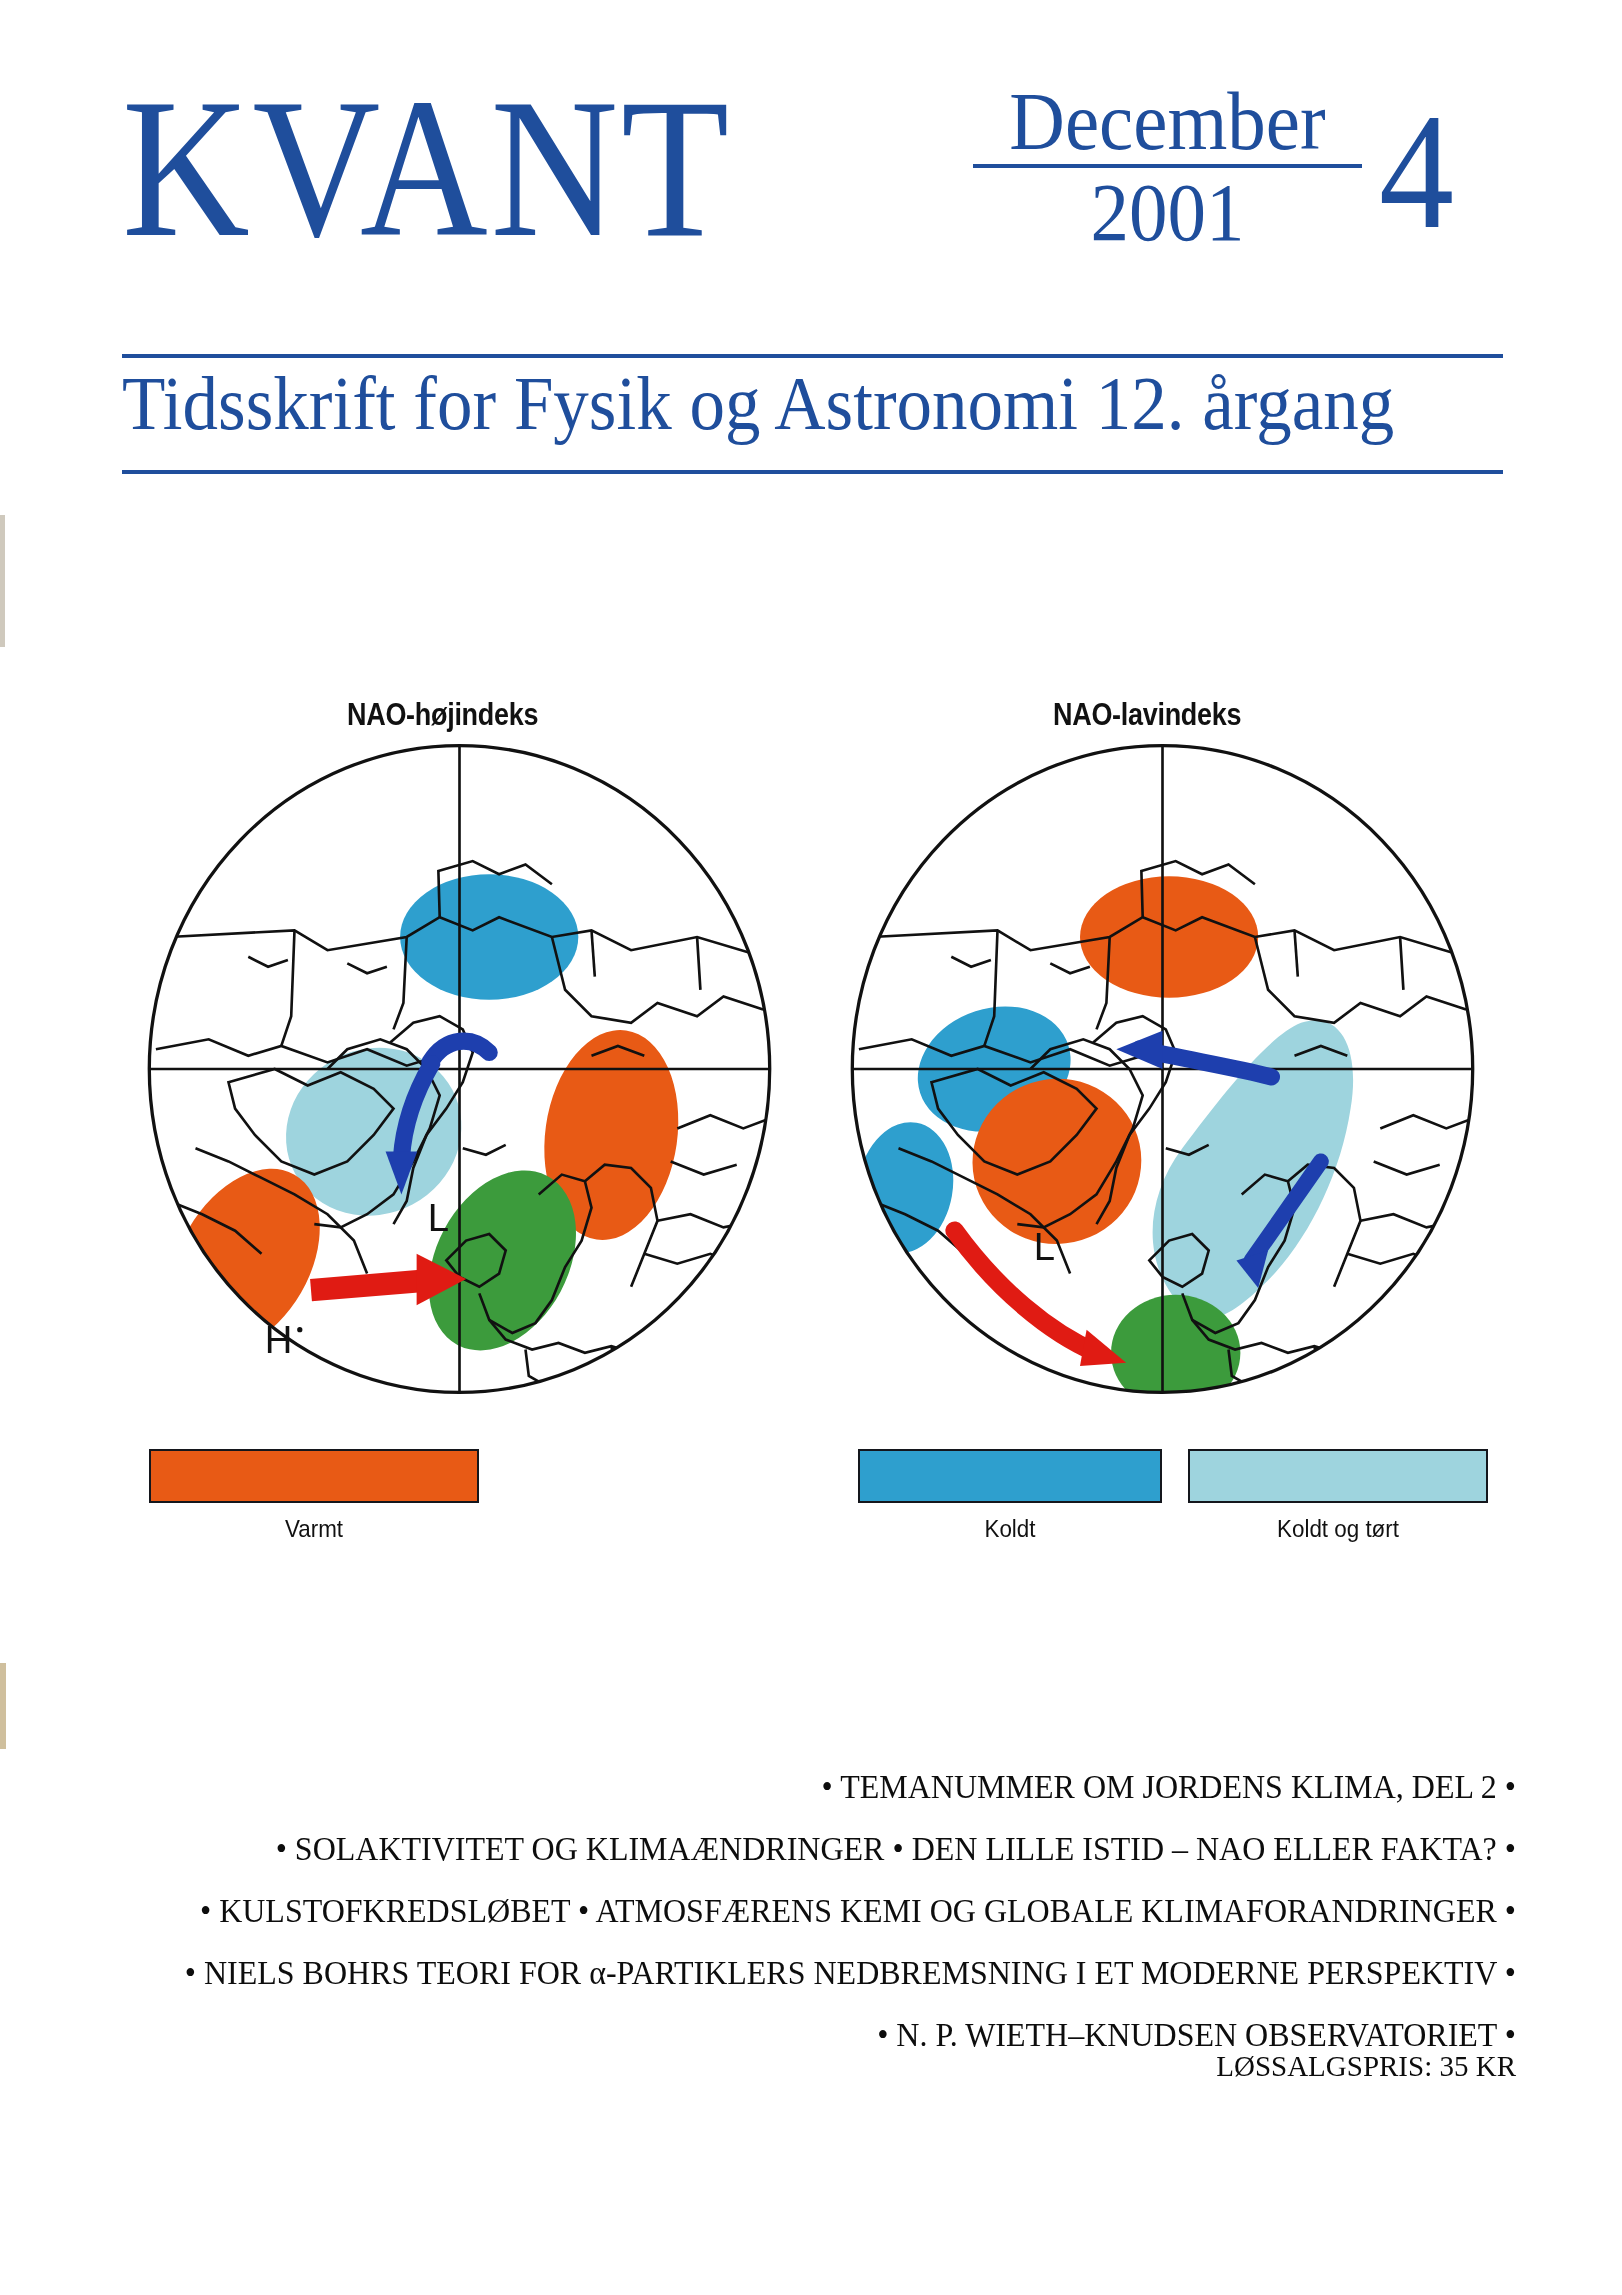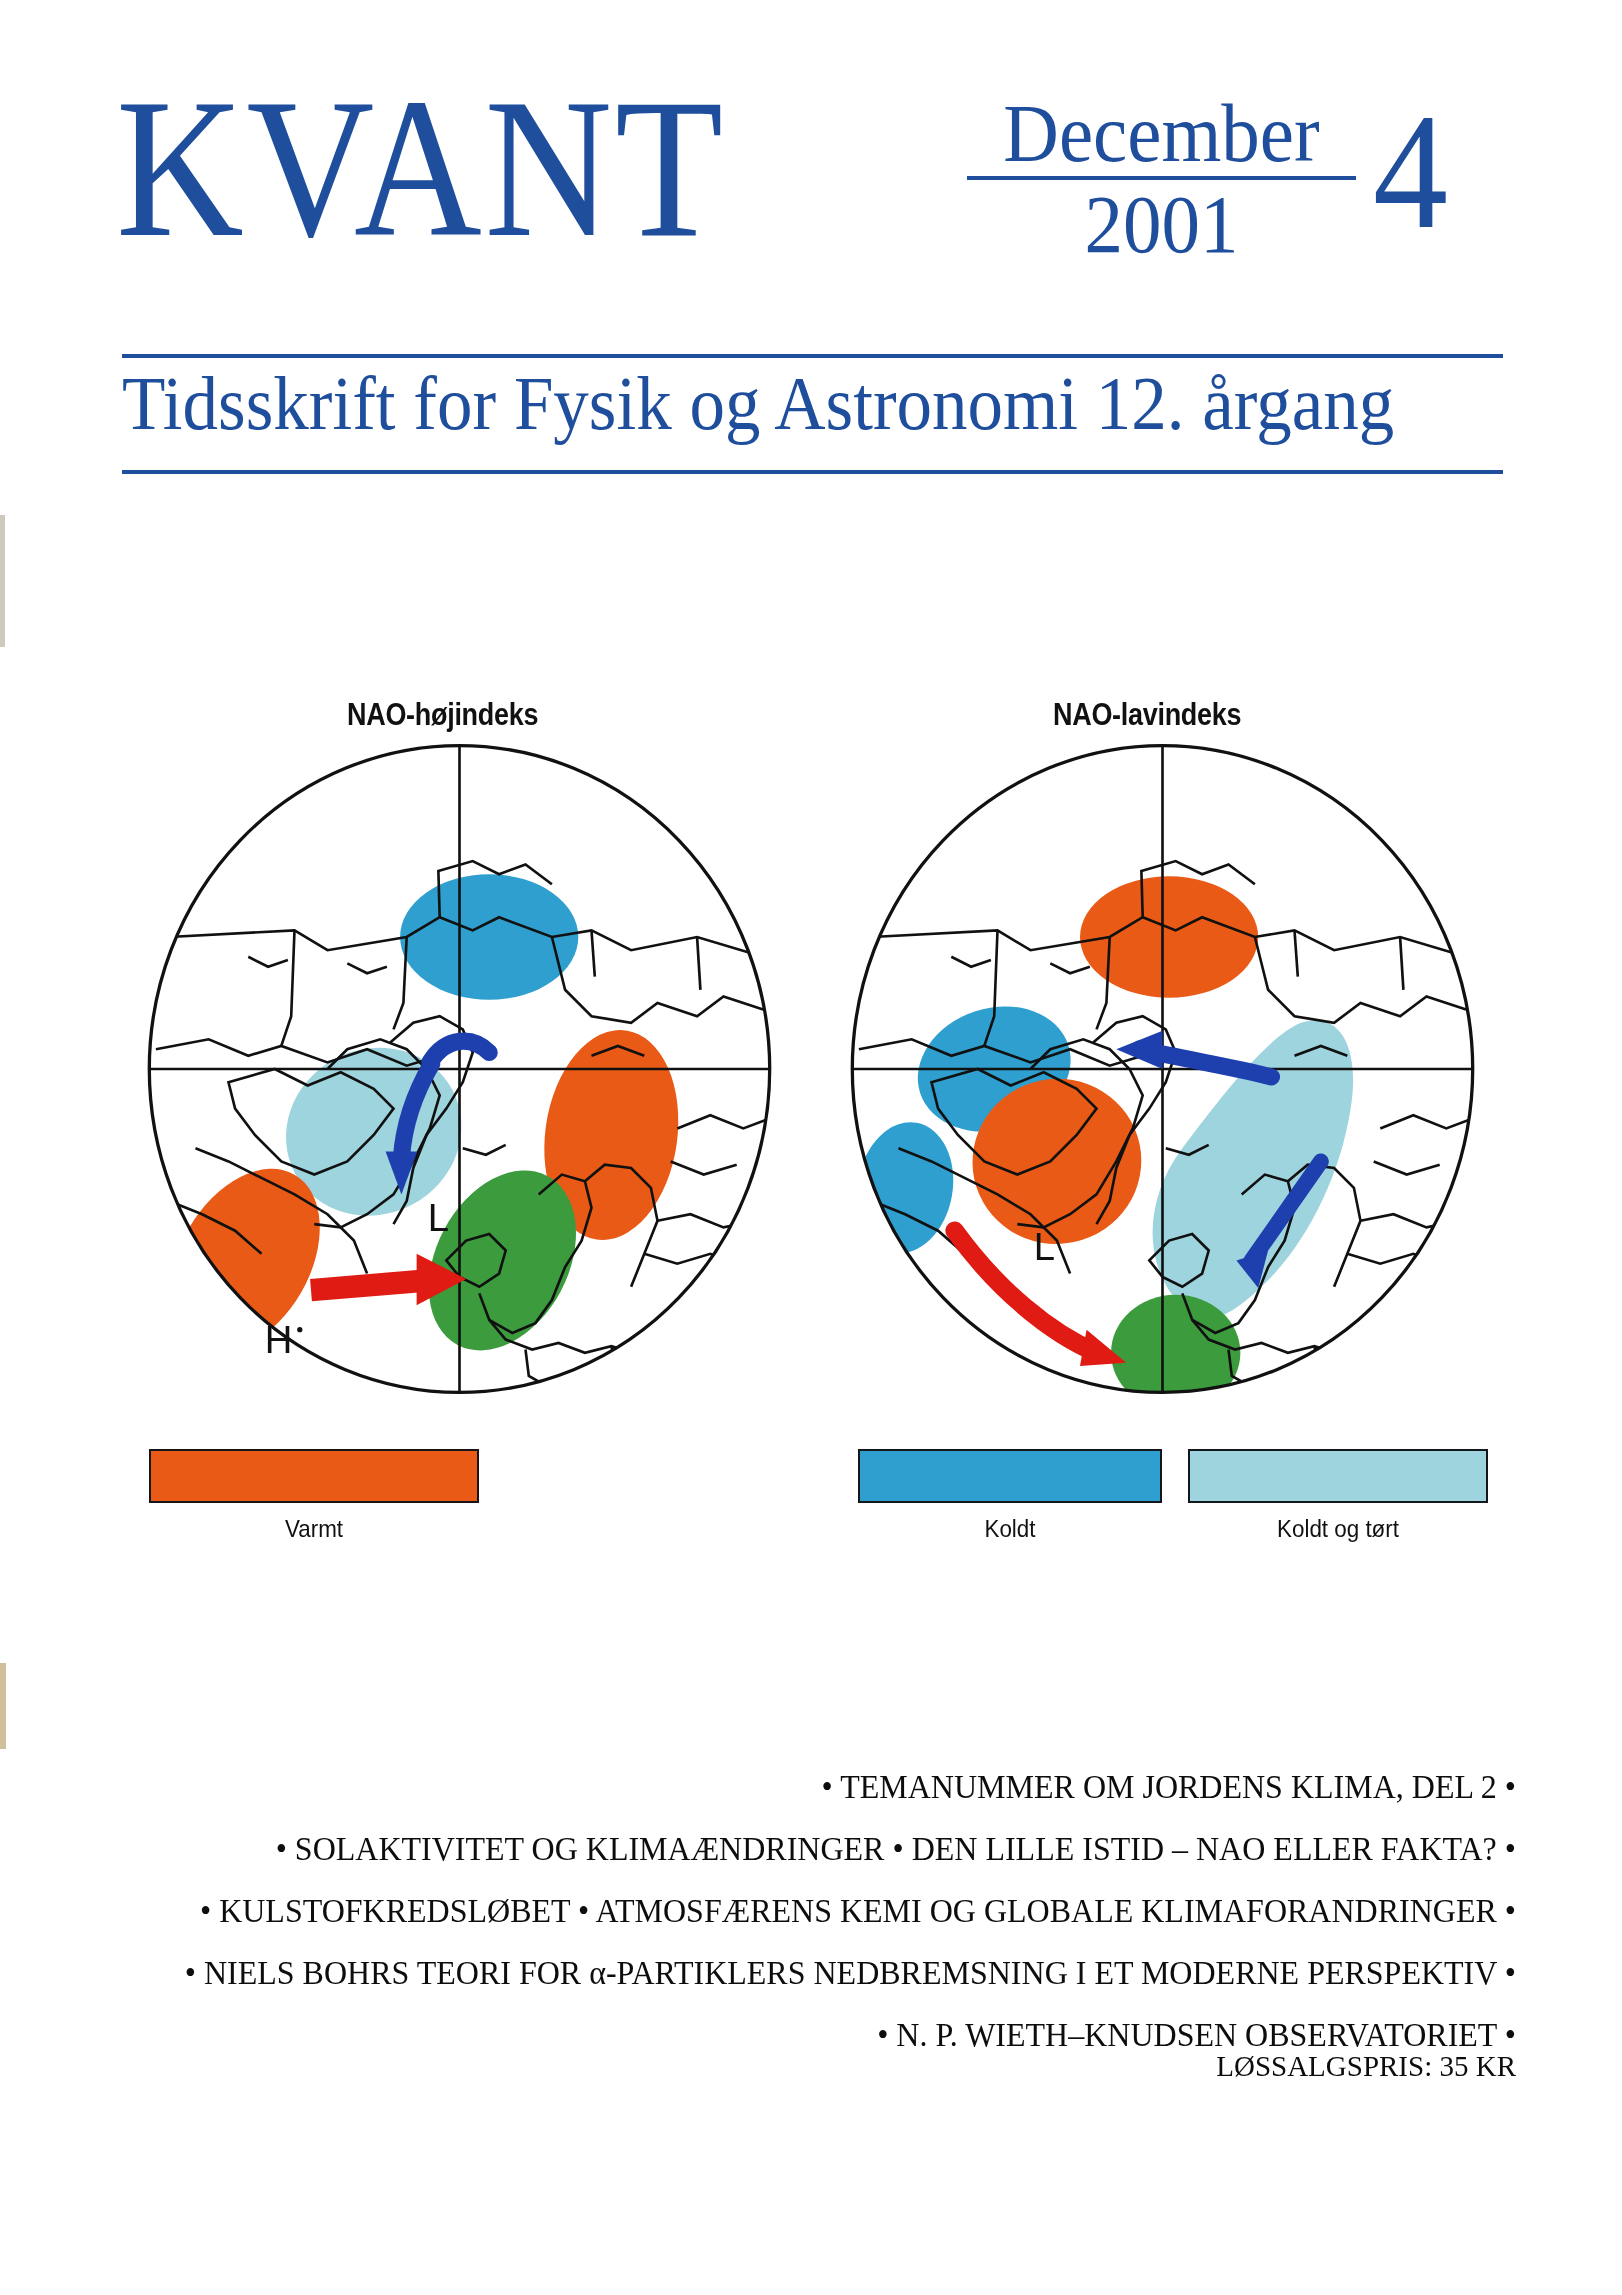--- a/index.html
+++ b/index.html
@@ -11,21 +11,21 @@
     width: 1622px;
     height: 2295px;
     position: relative;
     font-family: "Liberation Serif", serif;
     overflow: hidden;
   }
 
   
   #masthead {
     position: absolute;
-    left: 116px;
+    left: 122px;
     top: 69px;
     width: 1379px;
     height: 218px;
   }
   #kvant-wordmark {
     position: absolute;
     left: 0;
     top: 0;
     font-family: "Liberation Serif", serif;
     font-size: 177px;
@@ -36,21 +36,20 @@
     transform: scaleY(1.12);
     transform-origin: left top;
   }
   #date-stack {
     position: absolute;
     left: 851px;
     top: 12px;
     width: 389px;
     text-align: center;
     color: #1f4e9c;
-    margin-top: 12px;
   }
   #date-month {
     font-family: "Liberation Serif", serif;
     font-size: 77px;
     line-height: 1.04;
     transform: scaleY(1.06);
   }
   #date-rule {
     height: 4.6px;
     background: #1f4e9c;

